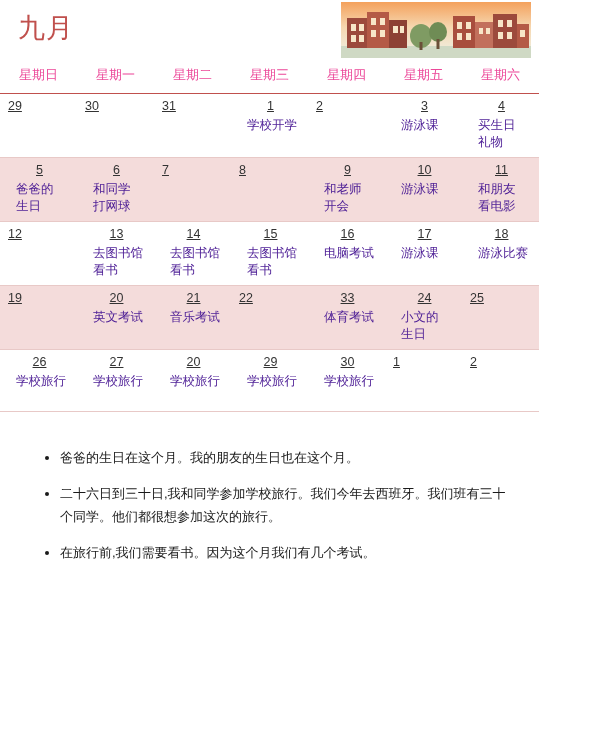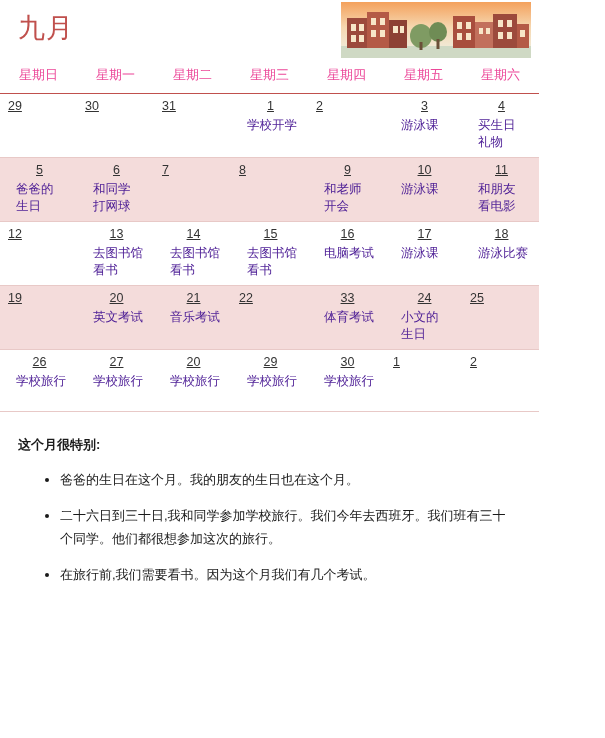--- a/index.html
+++ b/index.html
@@ -328,21 +328,20 @@
             <span class="daynum">1</span>
           </td>
           <td class="other">
             <span class="daynum">2</span>
           </td>
         </tr>
       </tbody>
   </table>
 
   <div class="notes">
-    <div class="notes-title">这个月很特别:</div>
     <ul id="notes-list">
         <li>爸爸的生日在这个月。我的朋友的生日也在这个月。</li>
         <li>二十六日到三十日,我和同学参加学校旅行。我们今年去西班牙。我们班有三十个同学。他们都很想参加这次的旅行。</li>
         <li>在旅行前,我们需要看书。因为这个月我们有几个考试。</li>
       </ul>
   </div>
 
 </div>
 
 </body></html>

